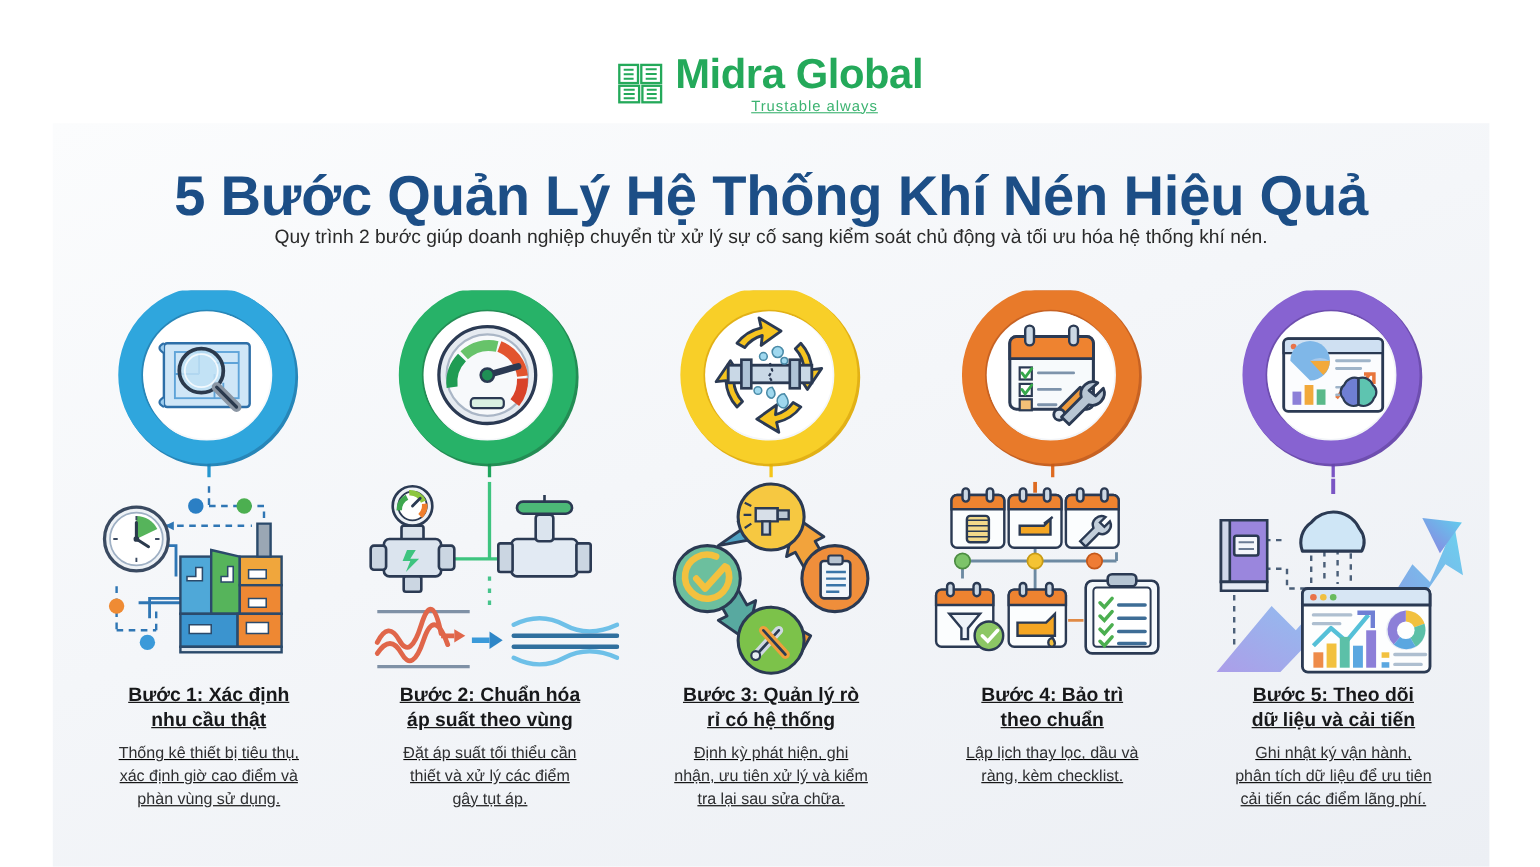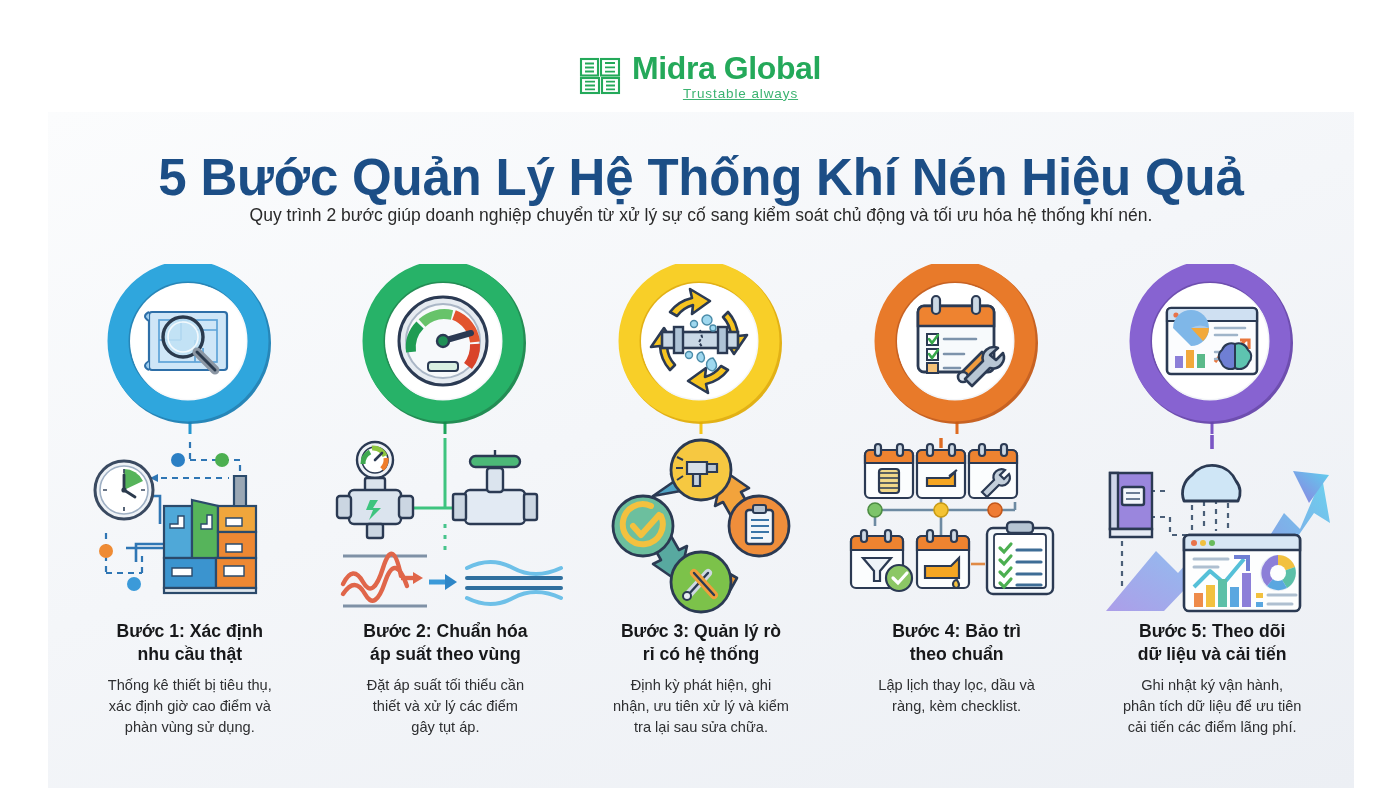--- a/index.html
+++ b/index.html
@@ -12,21 +12,21 @@
   #page { position: relative; width: 1400px; height: 788px; background: #ffffff; }
 
   
   .brand {
     position: absolute; left: 0; top: 50px; width: 1400px; height: 52px;
     display: flex; align-items: center; justify-content: center; gap: 11px;
   }
   .brand-mark { width: 42px; height: 38px; display: block; }
   .brand-text { display: flex; flex-direction: column; align-items: flex-start; line-height: 1; }
   .brand-name {
-    font-size: 32px; font-weight: bold; color: #24a95a;
+    font-size: 38px; font-weight: bold; color: #24a95a;
     letter-spacing: -0.4px;
   }
   .brand-tag {
     font-size: 13.5px; color: #3cb371; letter-spacing: 0.9px;
     margin-top: 3px; align-self: center; padding-left: 28px; text-decoration: underline;
   }
 
   
   .panel {
     position: absolute; left: 48px; top: 112px; width: 1306px; height: 676px;
@@ -42,21 +42,21 @@
   .subtitle {
     position: absolute; left: 0; top: 93px; width: 100%;
     text-align: center; font-size: 17.5px; color: #2a2a2a; font-weight: 400;
   }
 
   
   .steps {
     position: absolute; left: 14px; top: 152px; width: 1278px; height: 510px;
     display: flex; align-items: flex-start;
   }
-  .step { width: 20%; position: relative; display: flex; flex-direction: column; align-items: center; }
+  .step { width: 20%; position: relative; display: flex; flex-direction: column; align-items: center; text-decoration: underline; }
 
   .ring-wrap { position: relative; width: 166px; height: 170px; }
   .ring-wrap svg { display: block; }
 
   .mid-art { height: 176px; margin-top: 4px; display: flex; align-items: center; justify-content: center; }
   .mid-art svg { display: block; }
 
   .step-title {
     margin-top: 6px; font-size: 17.6px; font-weight: bold; color: #17181a;
     text-align: center; line-height: 1.32; width: 226px;

